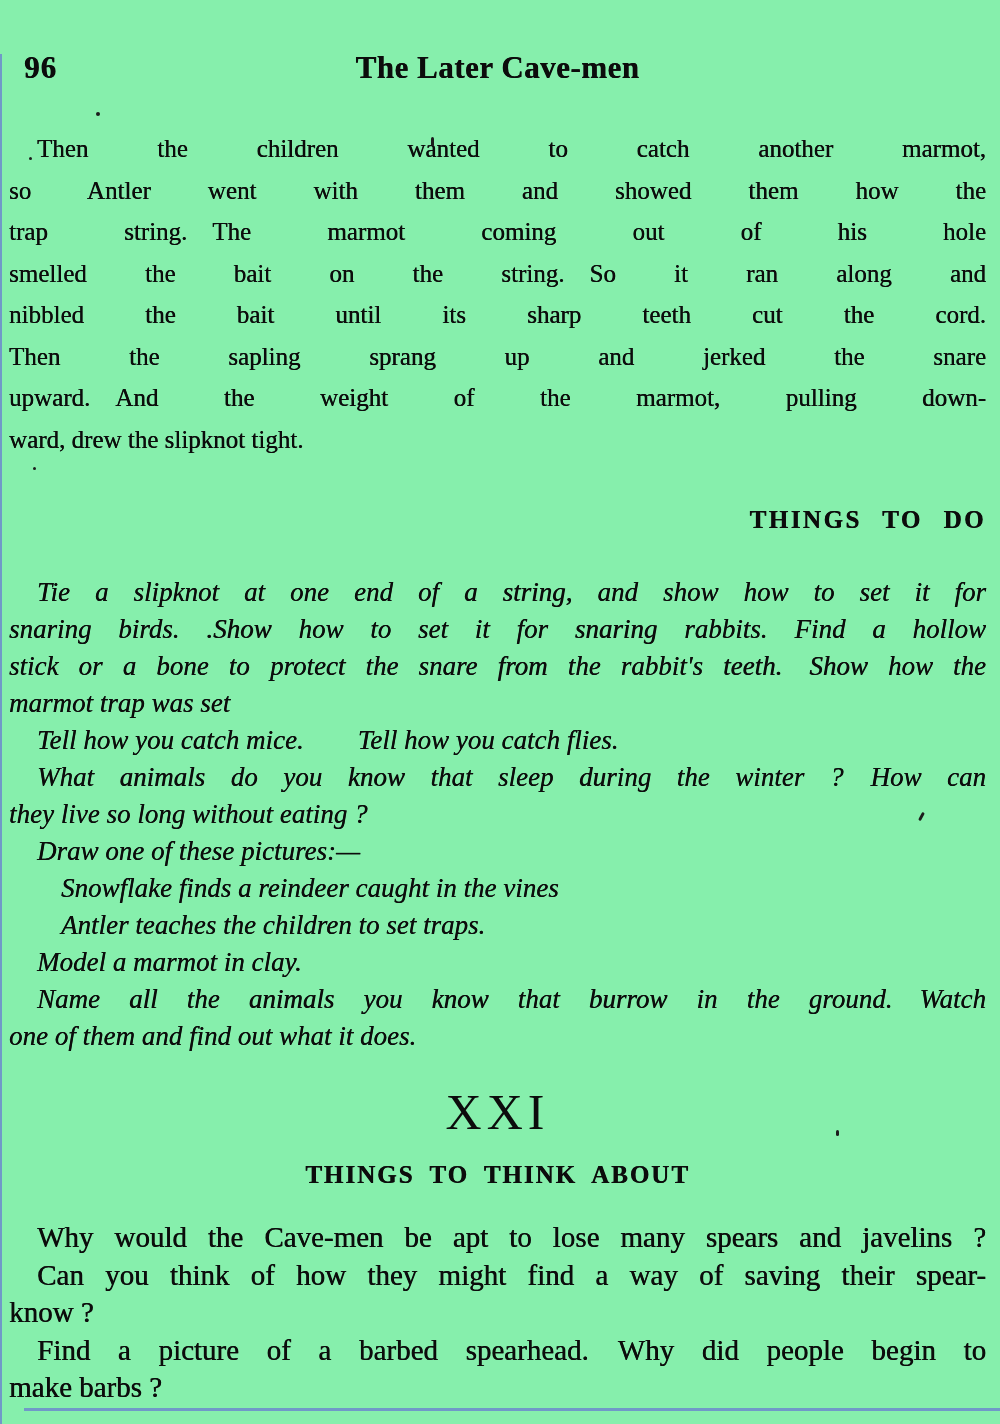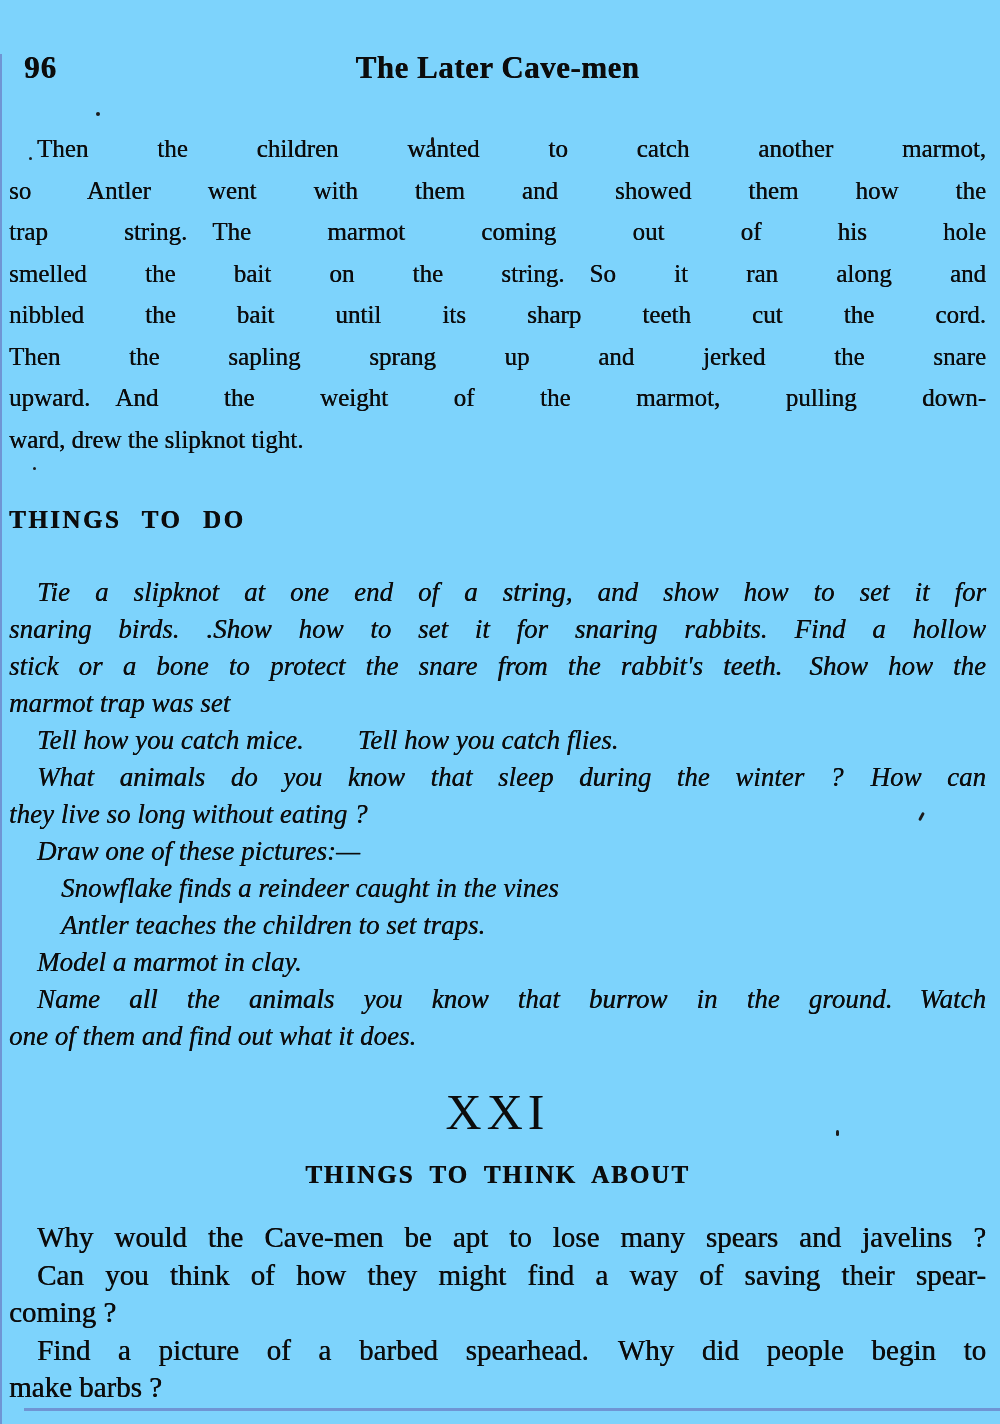--- a/index.html
+++ b/index.html
@@ -1,19 +1,19 @@
 <!DOCTYPE html>
 <html><head>
 <meta charset="utf-8">
 <style>
   html,body { margin:0; padding:0; background:#ffffff; }
   .page {
     position:relative;
     width:1000px; height:1424px;
-    background:#7dd3fc;
+    background:#86efac;
     font-family:"Liberation Serif","DejaVu Serif",serif;
     color:#0c0c0c;
     overflow:hidden;
     box-sizing:border-box;
   }
   .content { padding:0 14px 0 9px; }
 
   
   .pagehead { position:relative; padding-top:50px; height:42px; }
   .pagenum {
@@ -30,21 +30,21 @@
   
   .ln { white-space:normal; }
   .ln.j { text-align:justify; text-align-last:justify; }
   .ind1 { padding-left:28px; }
   .ind2 { padding-left:52px; }
 
   .intro { margin-top:36px; }
   .intro .ln { font-size:25px; line-height:41.5px; text-shadow:0.35px 0 0 currentColor; }
 
   .sec-heading {
-    margin:46px 0 0; text-align:left;
+    margin:46px 0 0; text-align:right;
     font-size:25px; font-weight:bold;
     letter-spacing:2.5px; word-spacing:12px;
     text-shadow:0.4px 0 0 currentColor;
   }
 
   .todo { margin-top:40px; font-style:italic; }
   .todo .ln { font-size:27px; line-height:37px; text-shadow:0.3px 0 0 currentColor; }
 
   .chapnum {
     margin:28px 0 0; text-align:center;
@@ -118,21 +118,21 @@
       <div class="ln">one of them and find out what it does.</div>
     </div>
 
     <div class="chapnum">XXI</div>
 
     <h2 class="think-heading">THINGS TO THINK ABOUT</h2>
 
     <div class="questions">
       <div class="ln j ind1">Why would the Cave-men be apt to lose many spears and javelins ?</div>
       <div class="ln j ind1">Can you think of how they might find a way of saving their spear-</div>
-      <div class="ln">coming ?</div>
+      <div class="ln">know ?</div>
       <div class="ln j ind1">Find a picture of a barbed spearhead. Why did people begin to</div>
       <div class="ln">make barbs ?</div>
     </div>
 
   </div>
 
   <div class="edge-left"></div>
   <div class="edge-bottom"></div>
   <div class="speck s1"></div>
   <div class="speck s2"></div>

